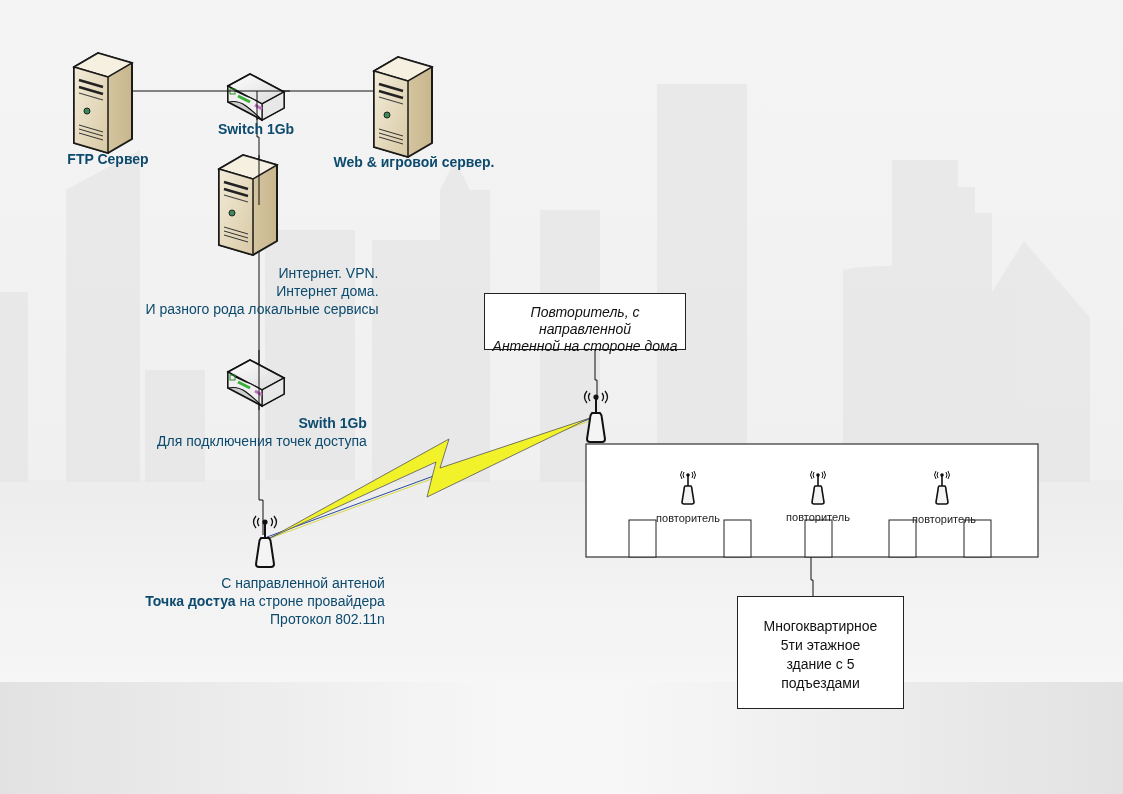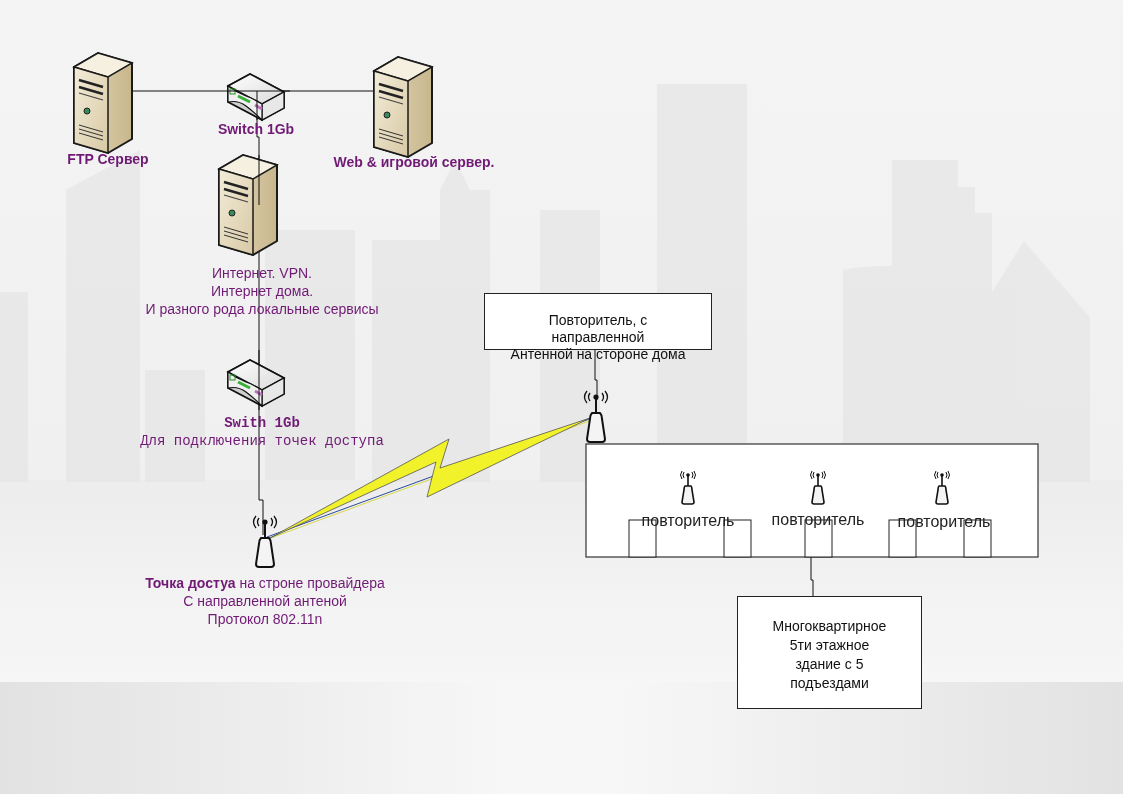--- a/index.html
+++ b/index.html
@@ -14,33 +14,33 @@
   .bg-bottom {
     top: 682px; height: 112px;
     background: linear-gradient(to right, #e2e2e2 0%, #f7f7f7 45%, #f7f7f7 55%, #e2e2e2 100%);
   }
   .bg-mid {
     top: 480px; height: 202px;
     background: linear-gradient(to bottom, rgba(235,235,235,0.6), rgba(248,248,248,0.9));
   }
   svg.layer { position: absolute; left: 0; top: 0; }
   .label {
-    position: absolute; text-align: center; color: #701a75;
+    position: absolute; text-align: right; color: #0c4a6e;
     font-size: 14px; line-height: 18px; white-space: nowrap;
     transform: translateX(-50%);
   }
   .label b { font-weight: bold; }
   .bold-title { font-weight: bold; font-size: 14px; }
   .box {
     position: absolute; background: #ffffff; border: 1px solid #222;
     text-align: center; font-size: 14px; line-height: 16px; color: #111;
     box-sizing: border-box;
   }
   .small-label {
-    position: absolute; font-size: 16px; color: #222; white-space: nowrap;
+    position: absolute; font-size: 11px; color: #222; white-space: nowrap;
     transform: translateX(-50%);
   }
 </style>
 </head>
 <body>
 
 <div class="bg-band bg-mid"></div>
 <div class="bg-band bg-bottom"></div>
 
 <svg class="layer" width="1123" height="794">
@@ -170,39 +170,39 @@
 <div class="label bold-title" style="left:108px; top:150px;">FTP Сервер</div>
 <div class="label bold-title" style="left:256px; top:120px;">Switch 1Gb</div>
 <div class="label bold-title" style="left:414px; top:153px;">Web &amp; игровой сервер.</div>
 
 <div class="label" style="left:262px; top:264px;">
   <div>Интернет. VPN.</div>
   <div>Интернет дома.</div>
   <div>И разного рода локальные сервисы</div>
 </div>
 
-<div class="label" style="left:262px; top:414px;font-family:Liberation Mono, monospace;">
+<div class="label" style="left:262px; top:414px;">
   <div class="bold-title">Swith 1Gb</div>
   <div>Для подключения точек доступа</div>
 </div>
 
 <div class="label" style="left:265px; top:574px;">
+  <div>С направленной антеной</div>
   <div><b>Точка достуа</b><span> на строне провайдера</span></div>
-  <div>С направленной антеной</div>
   <div>Протокол 802.11n</div>
 </div>
 
-<div class="box" style="left:484px; top:293px; width:228px; height:57px; padding-top:18px; line-height:17px;">
+<div class="box" style="left:484px; top:293px; width:202px; height:57px; padding-top:10px; line-height:17px;font-style:italic;">
   <div>Повторитель, с</div>
   <div>направленной</div>
   <div>Антенной на стороне дома</div>
 </div>
 
 <div class="small-label" style="left:688px; top:512px;">повторитель</div>
 <div class="small-label" style="left:818px; top:511px;">повторитель</div>
 <div class="small-label" style="left:944px; top:513px;">повторитель</div>
 
-<div class="box" style="left:737px; top:596px; width:185px; height:113px; padding-top:20px; line-height:19px;">
+<div class="box" style="left:737px; top:596px; width:167px; height:113px; padding-top:20px; line-height:19px;">
   <div>Многоквартирное</div>
   <div>5ти этажное</div>
   <div>здание с 5</div>
   <div>подъездами</div>
 </div>
 
 </body></html>

